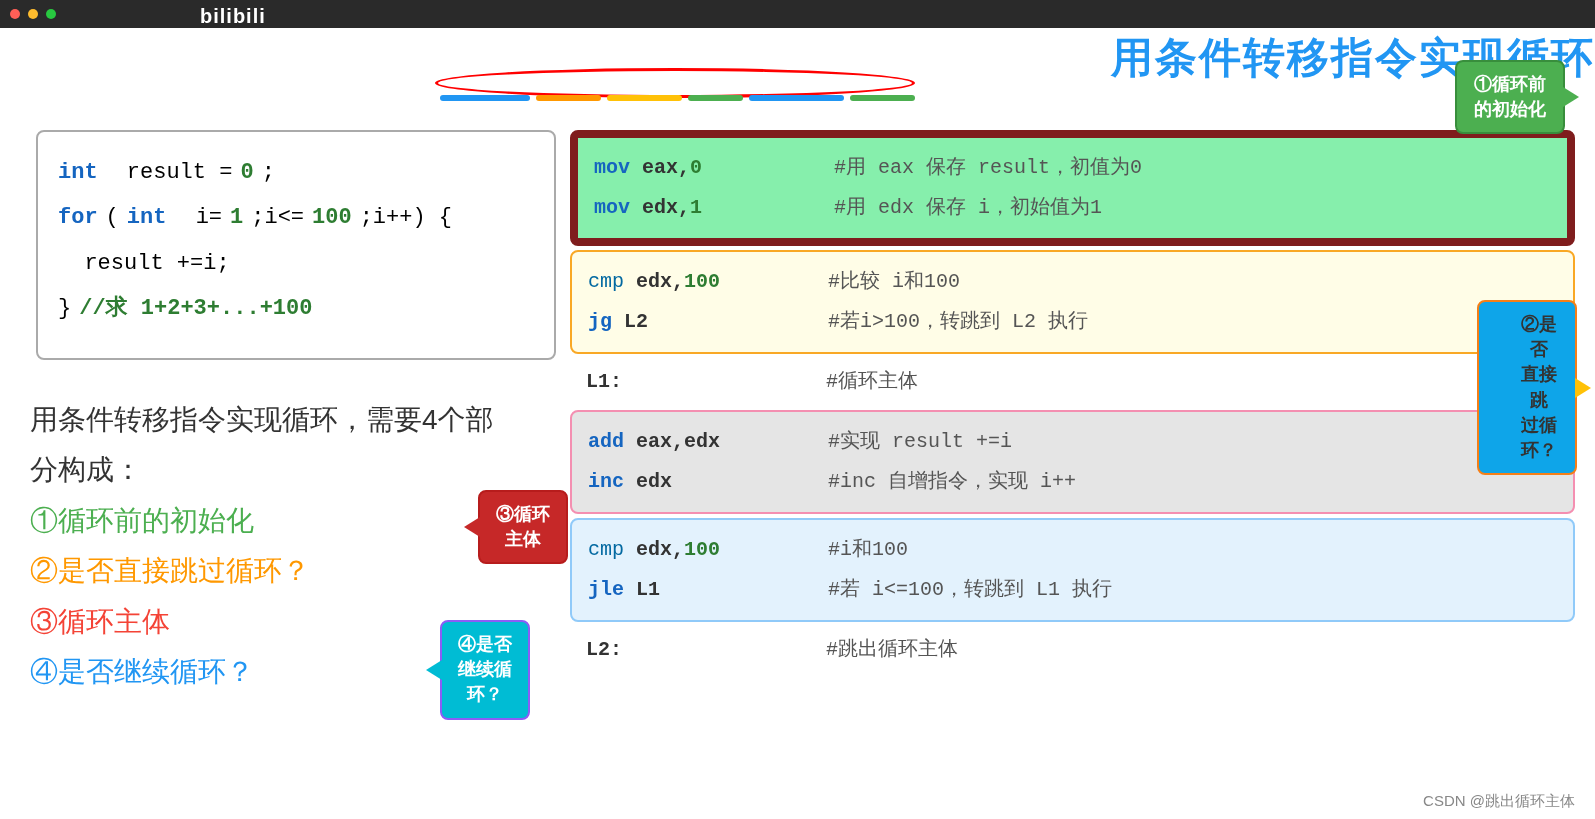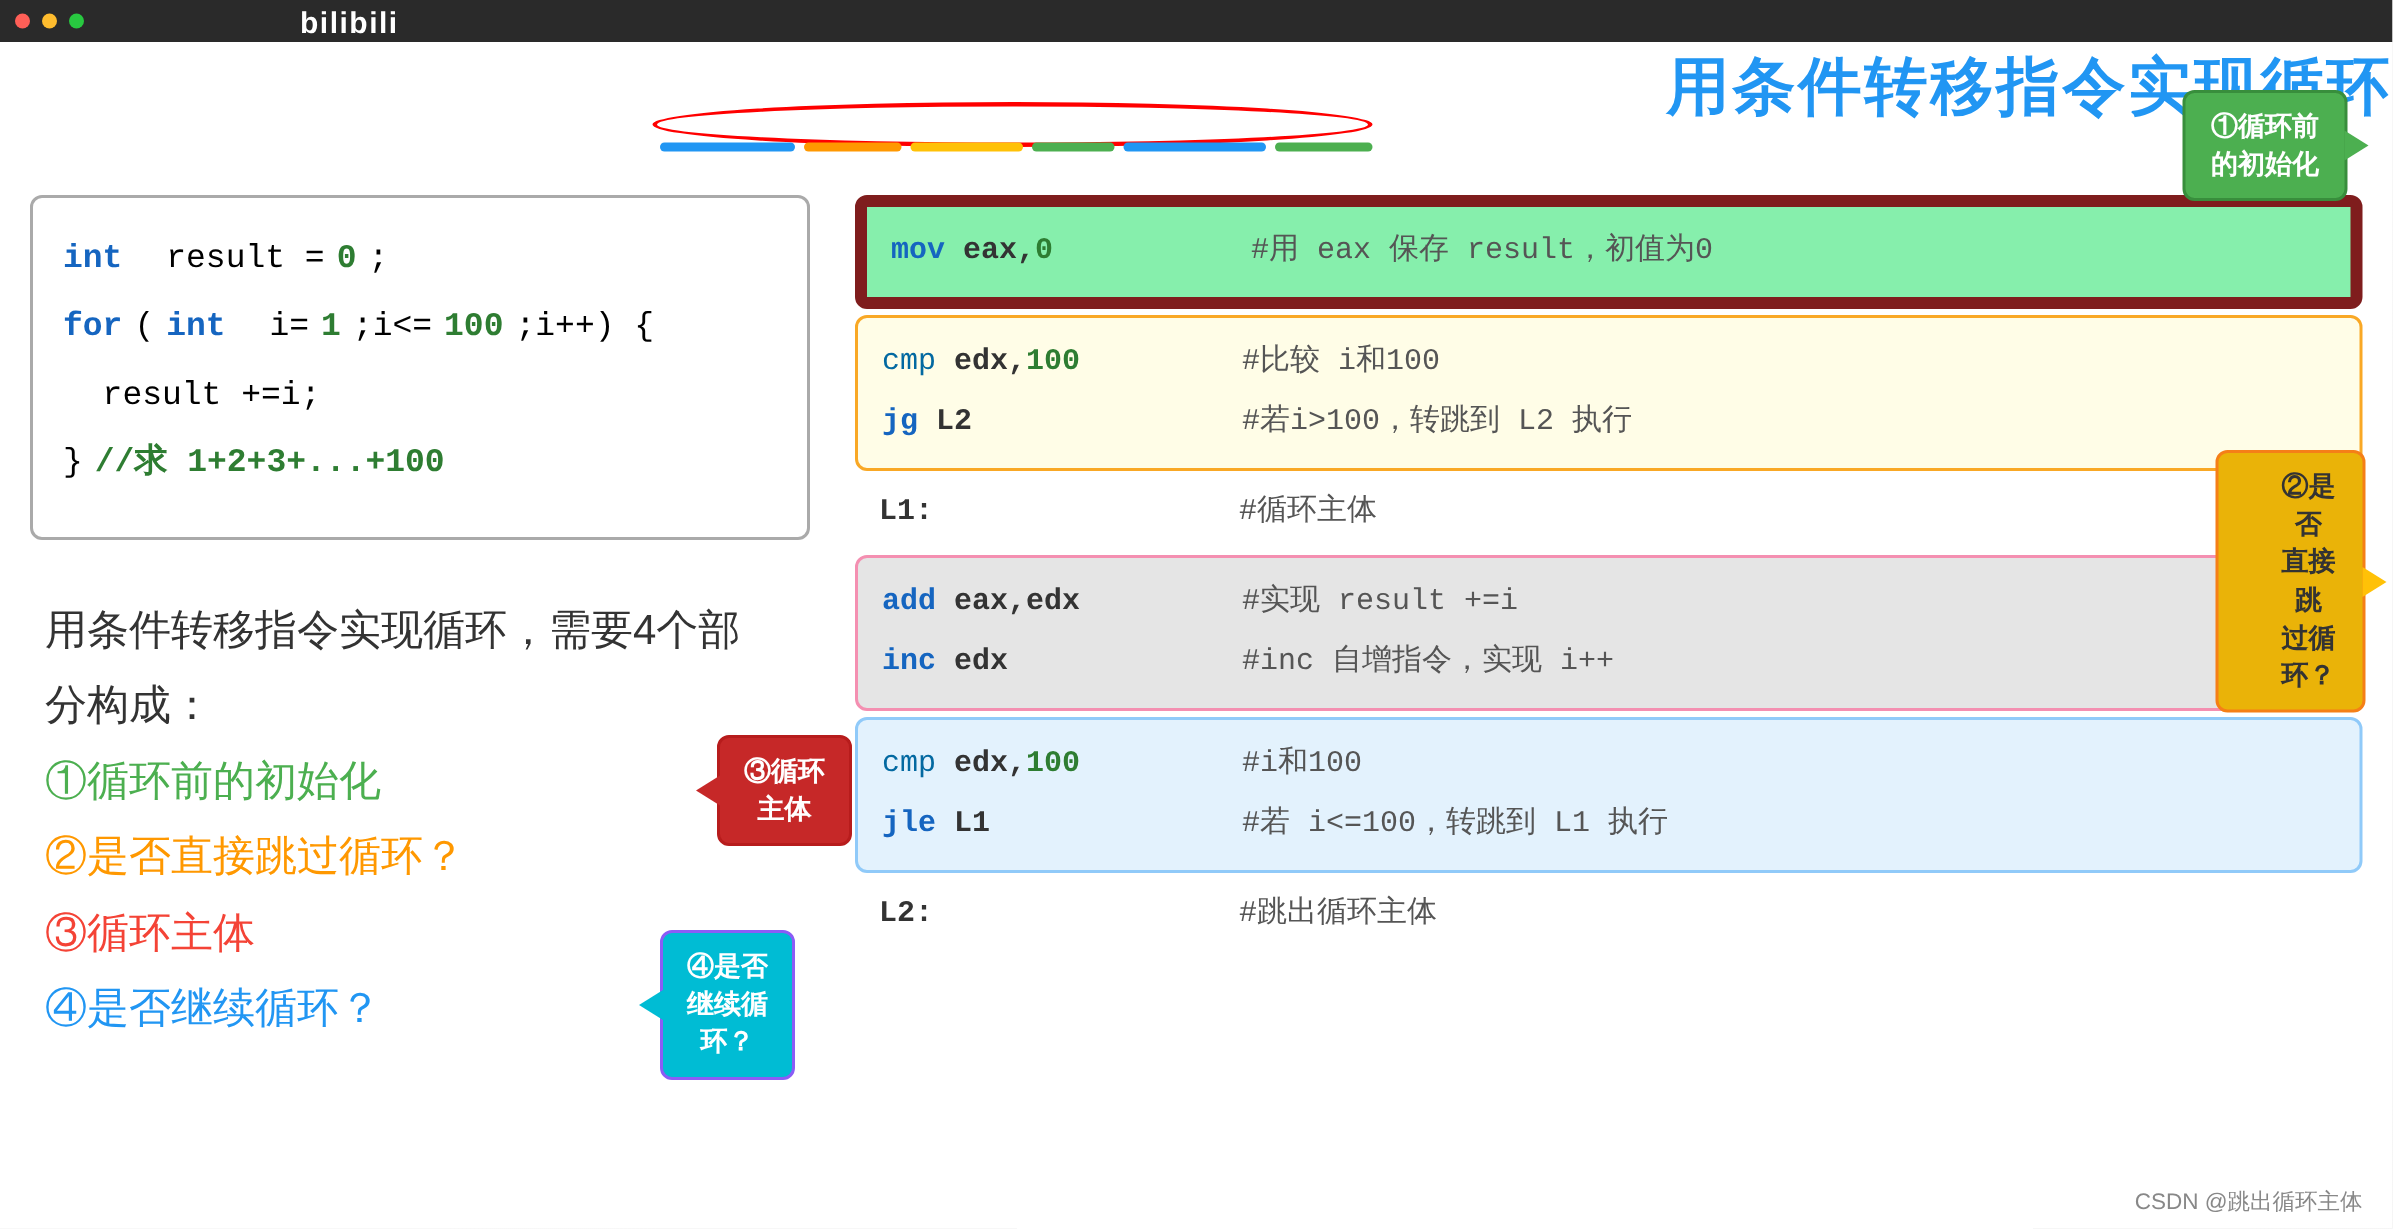--- a/index.html
+++ b/index.html
@@ -59,21 +59,21 @@
     }
     .color-bar-seg {
       height: 6px;
       border-radius: 3px;
     }
 
     
     .left-code-box {
       position: absolute;
       top: 130px;
-      left: 20px;
+      left: 36px;
       width: 520px;
       height: 230px;
       background: #fff;
       border: 2px solid #aaa;
       border-radius: 8px;
       padding: 18px 20px;
       font-family: 'Courier New', monospace;
       font-size: 22px;
       line-height: 1.7;
     }
@@ -168,21 +168,21 @@
       font-weight: bold;
       color: #fff;
       text-align: center;
       line-height: 1.4;
     }
     .bubble-green {
       background: #4CAF50;
       border: 2px solid #388E3C;
     }
     .bubble-gold {
-      background: #eab308;
+      background: #0ea5e9;
       border: 2px solid #F57F17;
       color: #333;
       padding-left: 38px;
     }
 
     
     .bubble-arrow-left {
       position: absolute;
       left: -16px;
       top: 50%;
@@ -304,20 +304,24 @@
     <p class="item-blue">④是否继续循环？</p>
   </div>
 
   <div class="right-area">
 
     <div class="asm-section asm-green">
       <div class="asm-line">
         <span class="asm-code"><span class="kw-blue">mov</span> eax,<span class="kw-green">0</span></span>
         <span class="asm-comment">#用 eax 保存 result，初值为0</span>
       </div>
+      <div class="asm-line">
+        <span class="asm-code"><span class="kw-blue">mov</span> edx,<span class="kw-green">1</span></span>
+        <span class="asm-comment">#用 edx 保存 i，初始值为1</span>
+      </div>
     </div>
 
     <div class="asm-section asm-yellow">
       <div class="asm-line">
         <span class="asm-code"><span class="kw-orange">cmp</span> edx,<span class="kw-green">100</span></span>
         <span class="asm-comment">#比较 i和100</span>
       </div>
       <div class="asm-line">
         <span class="asm-code"><span class="kw-blue">jg</span> L2</span>
         <span class="asm-comment">#若i&gt;100，转跳到 L2 执行</span>

